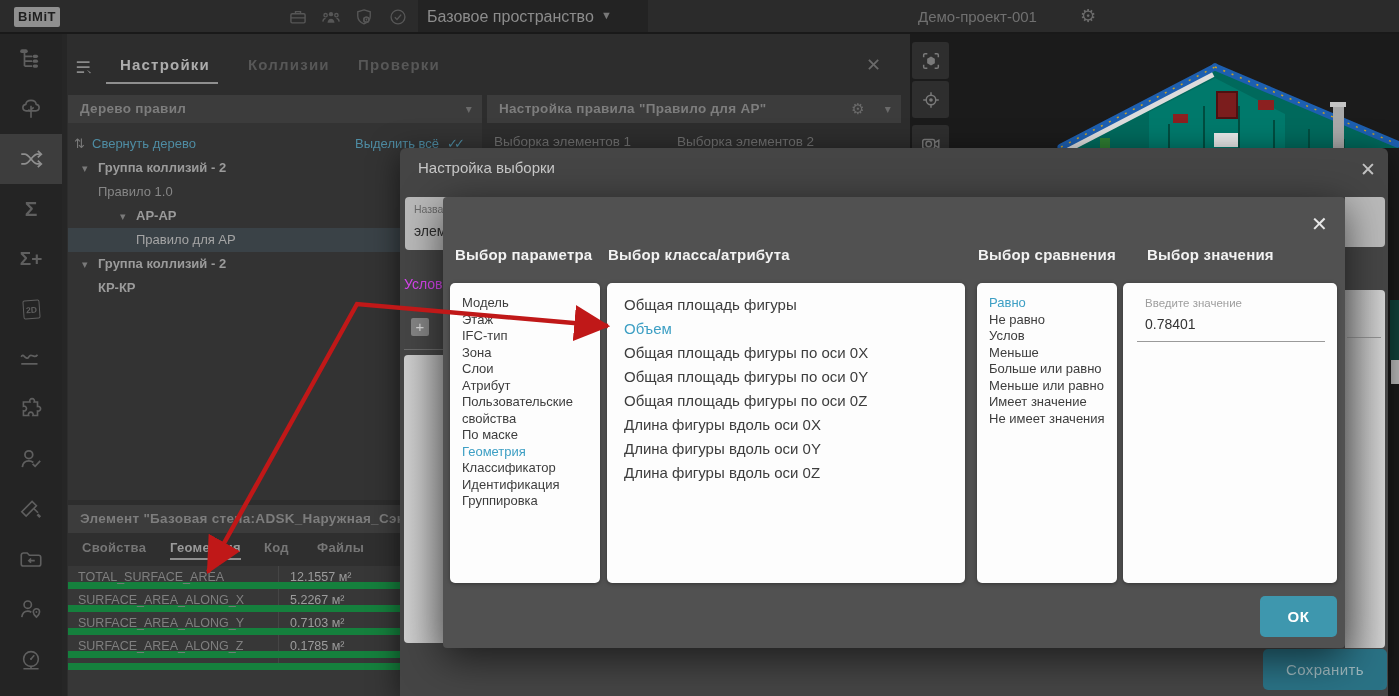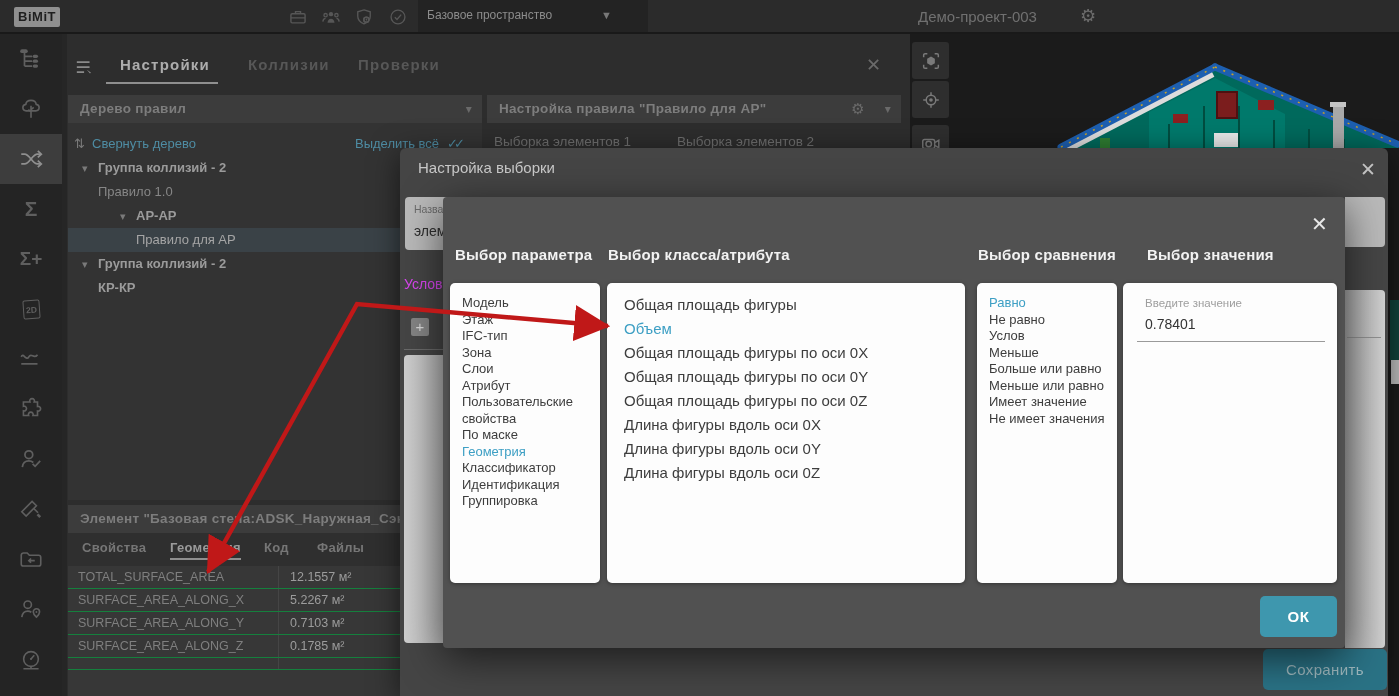--- a/index.html
+++ b/index.html
@@ -6,21 +6,21 @@
   *{box-sizing:border-box;}
   #app{position:relative;width:1399px;height:696px;background:#1d1d1d;overflow:hidden;
        font-family:"Liberation Sans","DejaVu Sans",sans-serif;color:#999;}
   .abs{position:absolute;}
   
   .topbar{left:0;top:0;width:1399px;height:34px;background:#2b2b2b;border-bottom:2px solid #191919;}
   .logo{left:14px;top:7px;width:46px;height:20px;background:#8f8f8f;border-radius:2px;
         color:#1e1e1e;font-weight:bold;font-size:13px;text-align:center;line-height:20px;letter-spacing:.5px;}
   .tb-ico{top:7px;width:20px;height:20px;color:#575757;}
   .ws-zone{left:418px;top:0;width:230px;height:32px;background:#232323;}
-  .ws-label{left:9px;top:8px;font-size:12px;color:#8c8c8c;}
+  .ws-label{left:9px;top:8px;font-size:16px;color:#8c8c8c;}
   .ws-caret{left:183px;top:9px;font-size:11px;color:#787878;}
   .proj-title{left:918px;top:8px;font-size:15px;color:#707070;}
   .proj-gear{left:1080px;top:5px;font-size:18px;color:#6b6b6b;}
   
   .sidebar{left:0;top:34px;width:62px;height:662px;background:#242424;}
   .sb-cell{left:0;width:62px;height:50px;display:flex;align-items:center;justify-content:center;color:#5f5f5f;}
   .sb-cell.active{background:#3d3d3d;color:#8f8f8f;}
   .sb-glyph{font-size:21px;font-weight:bold;color:inherit;}
   .sb-2d{width:17px;height:19px;border:1.6px solid currentColor;border-radius:2px;transform:rotate(-4deg);
          font-size:8.5px;font-weight:bold;display:flex;align-items:center;justify-content:center;}
@@ -40,21 +40,21 @@
   .trow .lbl{position:absolute;top:0;}
   .trow .caret{position:absolute;top:0;color:#7a7a7a;font-size:11px;}
   .trow.bold .lbl{font-weight:bold;color:#9b9b9b;}
   .trow.sel{background:#3a4247;}
   .teal{color:#4e8ca3;}
   .subtabs{font-size:13.5px;color:#6e6e6e;}
   
   .btab{top:0;font-size:13px;font-weight:bold;color:#767676;letter-spacing:.3px;}
   .btab.active{color:#9a9a9a;border-bottom:2px solid #8f8f8f;padding-bottom:3px;}
   .etable{left:68px;top:566px;width:414px;height:130px;background:#373737;}
-  .erow{position:relative;width:414px;height:23px;border-bottom:1px solid #15803d;}
+  .erow{position:relative;width:414px;height:23px;border-bottom:7px solid #15803d;}
   .ekey{position:absolute;left:10px;top:0;width:198px;line-height:23px;font-size:12.5px;color:#7f7f7f;
         white-space:nowrap;overflow:hidden;}
   .eval{position:absolute;left:222px;top:0;line-height:23px;font-size:12.5px;color:#9c9c9c;white-space:nowrap;}
   .ediv{position:absolute;left:210px;top:0;width:1px;height:100%;background:#454545;}
   
   .viewport{left:910px;top:34px;width:489px;height:662px;background:#1b1b1b;}
   .vp-btn{left:912px;width:37px;height:37px;background:#2e2e2e;border-radius:3px;color:#7a7a7a;
           display:flex;align-items:center;justify-content:center;}
   
   .modal1{left:400px;top:148px;width:988px;height:548px;background:#454545;border-radius:6px 6px 0 0;
@@ -166,21 +166,21 @@
     <div class="abs tb-ico" style="left:388px;">
       <svg width="20" height="20" viewBox="0 0 24 24" fill="none" stroke="currentColor" stroke-width="1.6">
         <circle cx="12" cy="12" r="8.3"></circle>
           <path d="M8.2 12.4l2.6 2.6 5-5.8"></path>
       </svg>
     </div>
     <div class="abs ws-zone">
       <div class="abs ws-label">Базовое пространство</div>
       <div class="abs ws-caret">▼</div>
     </div>
-    <div class="abs proj-title">Демо-проект-003</div>
+    <div class="abs proj-title">Демо-проект-001</div>
     <div class="abs proj-gear">⚙</div>
   </div>
 
   <div class="abs sidebar">
     <div class="abs sb-cell" style="top:0;">
       <svg width="26" height="26" viewBox="0 0 24 24" fill="none" stroke="currentColor" stroke-width="1.6">
         <rect x="2" y="3" width="7" height="3.5" rx="1.75" fill="currentColor" stroke="none"></rect>
         <path d="M6 6.5V18.5 M6 9.5h7 M6 14h7 M6 18.5h7"></path>
         <rect x="13.5" y="8" width="5" height="3" rx="1.5" fill="currentColor" stroke="none"></rect>
         <rect x="13.5" y="12.5" width="5" height="3" rx="1.5" fill="currentColor" stroke="none"></rect>

